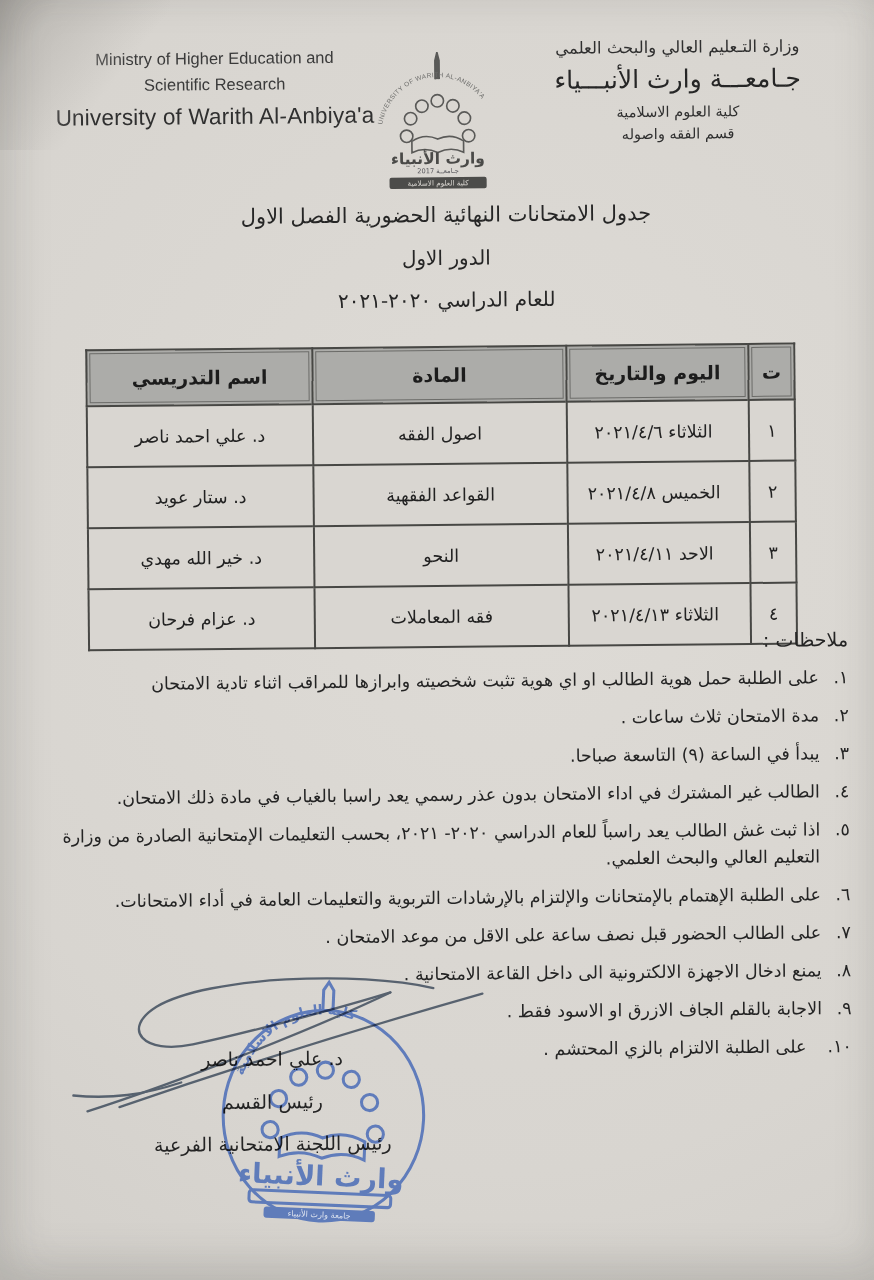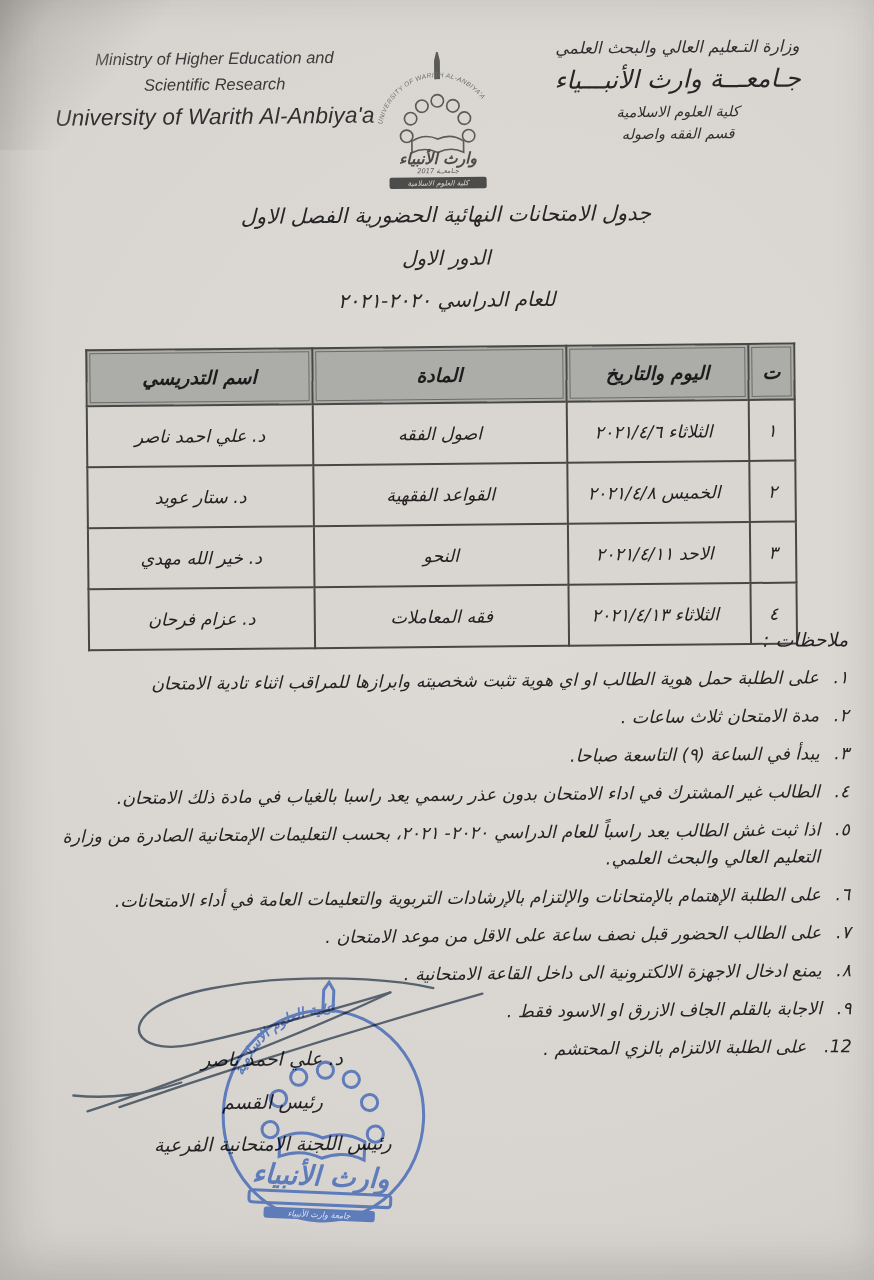--- a/index.html
+++ b/index.html
@@ -6,21 +6,20 @@
   body{
     width:874px;height:1280px;overflow:hidden;
     background:#c9c6c1;
     font-family:"DejaVu Sans",sans-serif;
     color:#2b2b2b;
   }
   .paper{
     position:relative;width:874px;height:1280px;overflow:hidden;
     background:
       radial-gradient(ellipse 120% 90% at 58% 42%, #dedbd6 0%, #d8d5d0 55%, #cdcac5 100%);
-    font-style: italic;
   }
   .paper::before{ 
     content:"";position:absolute;left:0;top:0;width:170px;height:150px;
     background:linear-gradient(128deg,#9b9893 0%,#bcb9b4 22%,rgba(216,213,208,0) 62%);
     opacity:.75;pointer-events:none;z-index:5;
   }
   .paper::after{ 
     content:"";position:absolute;inset:0;pointer-events:none;z-index:5;
     box-shadow:inset 0 -18px 40px rgba(90,88,84,.18), inset 18px 0 40px rgba(90,88,84,.08);
   }
@@ -189,21 +188,21 @@
       <ol>
         <li><span class="num">١.</span> <span>على الطلبة حمل هوية الطالب او اي هوية تثبت شخصيته وابرازها للمراقب اثناء تادية الامتحان</span></li>
         <li><span class="num">٢.</span> <span>مدة الامتحان ثلاث ساعات .</span></li>
         <li><span class="num">٣.</span> <span>يبدأ في الساعة (٩) التاسعة صباحا.</span></li>
         <li><span class="num">٤.</span> <span>الطالب غير المشترك في اداء الامتحان بدون عذر رسمي يعد راسبا بالغياب في مادة ذلك الامتحان.</span></li>
         <li><span class="num">٥.</span> <span>اذا ثبت غش الطالب يعد راسباً للعام الدراسي ٢٠٢٠- ٢٠٢١، بحسب التعليمات الإمتحانية الصادرة من وزارة التعليم العالي والبحث العلمي.</span></li>
         <li><span class="num">٦.</span> <span>على الطلبة الإهتمام بالإمتحانات والإلتزام بالإرشادات التربوية والتعليمات العامة في أداء الامتحانات.</span></li>
         <li><span class="num">٧.</span> <span>على الطالب الحضور قبل نصف ساعة على الاقل من موعد الامتحان .</span></li>
         <li><span class="num">٨.</span> <span>يمنع ادخال الاجهزة الالكترونية الى داخل القاعة الامتحانية .</span></li>
         <li><span class="num">٩.</span> <span>الاجابة بالقلم الجاف الازرق او الاسود فقط .</span></li>
-        <li class="wide-num"><span class="num">12.</span> <span>على الطلبة الالتزام بالزي المحتشم .</span></li>
+        <li class="wide-num"><span class="num">١٠.</span> <span>على الطلبة الالتزام بالزي المحتشم .</span></li>
       </ol>
     </div>
 
     <div class="sig-block">
       <div class="s1">د. علي احمد ناصر</div>
       <div class="s2">رئيس القسم</div>
       <div class="s3">رئيس اللجنة الامتحانية الفرعية</div>
     </div>
 
     <svg class="ink" viewBox="0 0 445 165">

